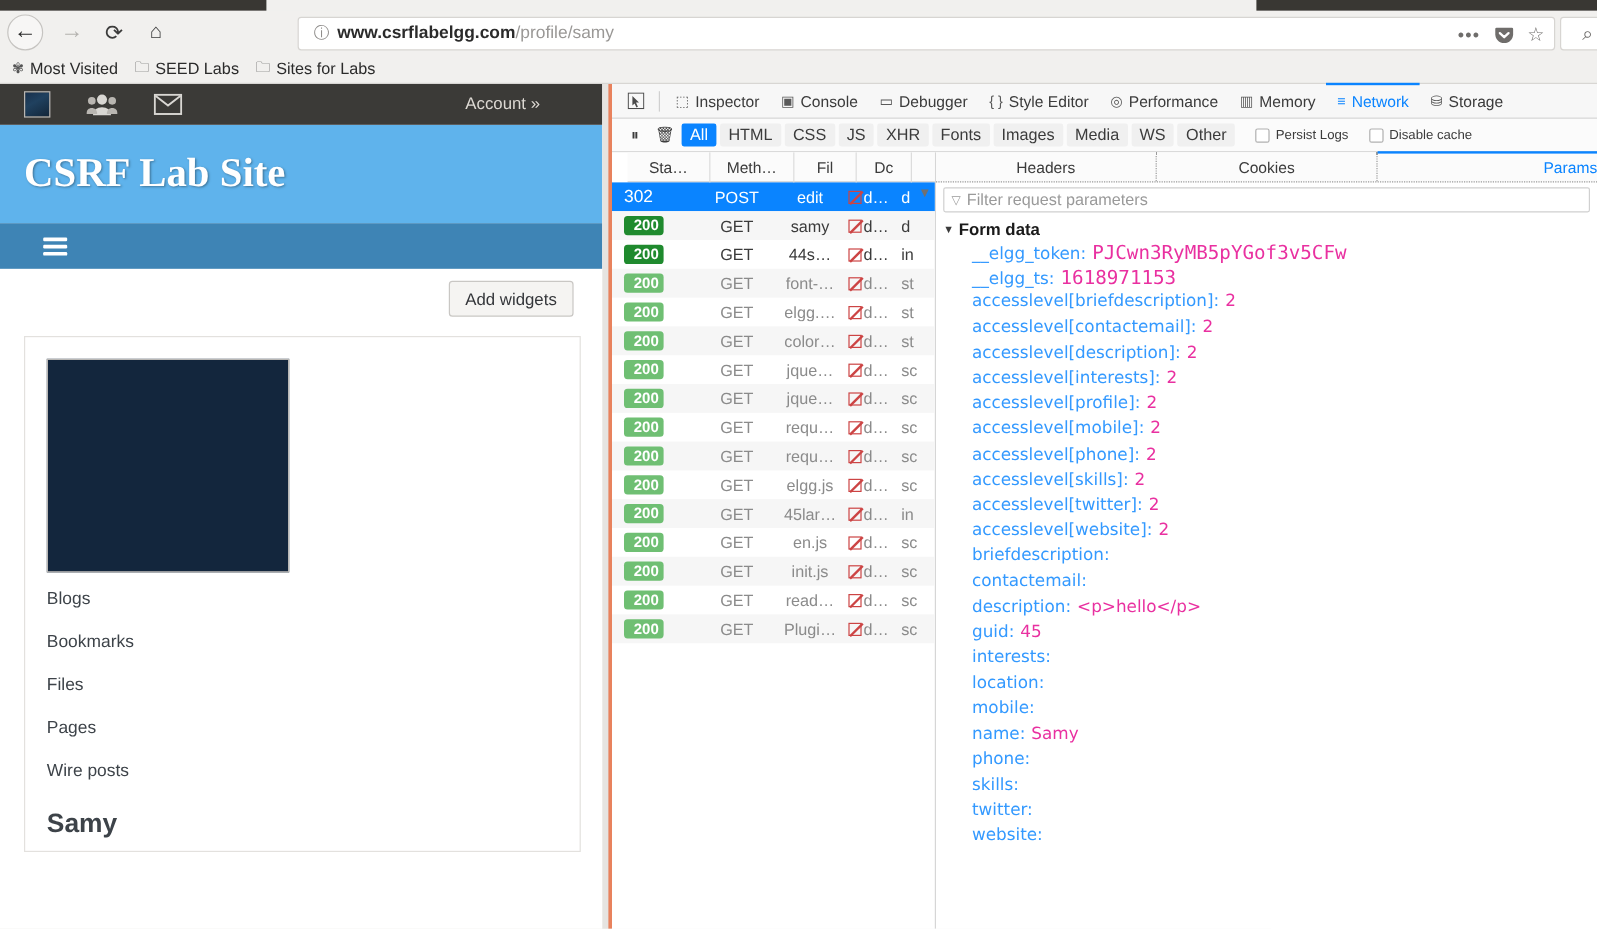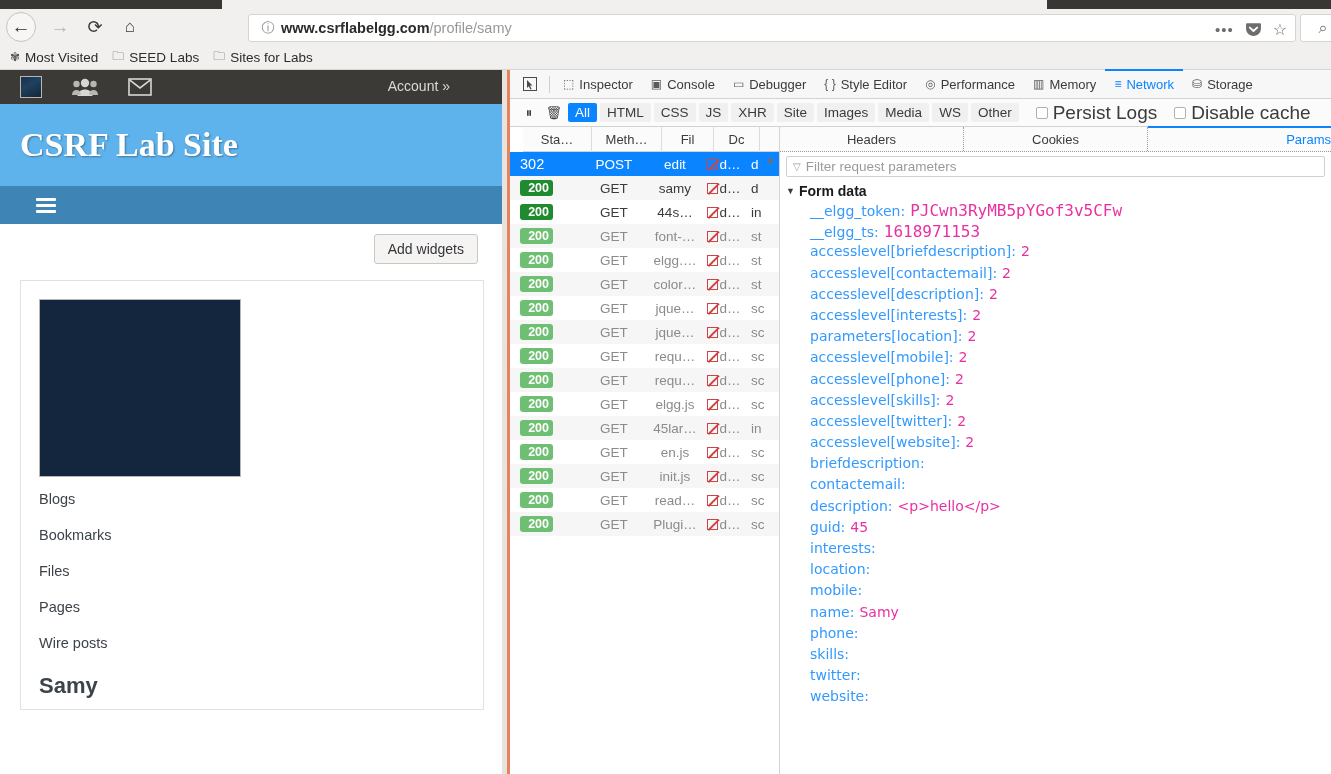--- a/index.html
+++ b/index.html
@@ -92,21 +92,21 @@
   .dt-tab .glyph { font-size:12px; color:#5a5a5a; display:inline-block; }
   .dt-tab.active { color:#0a84ff; }
   .dt-tab.active .glyph { color:#0a84ff; }
   .dt-tab.active:before { content:""; position:absolute; left:0; right:0; top:-1px; height:2px; background:#0a84ff; }
 
   .dt-filters { height:28px; background:#fbfbfb; border-bottom:1px solid #d2d2d2;
                 display:flex; align-items:center; padding-left:8px; gap:3px; }
   .f-ico { width:22px; text-align:center; font-size:13px; color:#3b3b3b; }
   .fbtn { padding:2px 7px; font-size:13.5px; color:#3b3b3b; border-radius:2px; background:#f0f0f0; }
   .fbtn.active { background:#0a84ff; color:#fff; }
-  .fchk { display:flex; align-items:center; gap:5px; font-size:19px; color:#3b3b3b; margin-left:14px; }
+  .fchk { display:flex; align-items:center; gap:5px; font-size:11px; color:#3b3b3b; margin-left:14px; }
   .cbox { width:12px; height:12px; border:1px solid #b0b0b0; border-radius:2px; background:#fff; }
 
   .dt-split { position:absolute; left:0; top:57px; width:821px; height:647px; }
   .netlist { position:absolute; left:0; top:0; width:270px; height:647px; background:#fff; border-right:1px solid #d6d6d6; }
   .nl-head { height:25px; background:#fbfbfb; border-bottom:1px solid #d2d2d2; display:flex; align-items:center;
              font-size:13px; color:#3b3b3b;margin-left:13px; }
   .nh { text-align:center; border-right:1px solid #dcdcdc; height:25px; line-height:25px; }
   .nh.sta{ width:69px; } .nh.meth{ width:70px; } .nh.fil{ width:52px; } .nh.dc{ width:46px; } .nh.rest{ flex:1; border-right:none;}
 
   .nrow { height:24px; display:flex; align-items:center; font-size:13.5px; color:#8b8b8b; }
@@ -303,21 +303,21 @@
     </div>
 
     <div class="dt-filters">
       <div class="f-ico">⏸</div>
       <div class="f-ico">🗑</div>
       <div class="fbtn active">All</div>
       <div class="fbtn">HTML</div>
       <div class="fbtn">CSS</div>
       <div class="fbtn">JS</div>
       <div class="fbtn">XHR</div>
-      <div class="fbtn">Site</div>
+      <div class="fbtn">Fonts</div>
       <div class="fbtn">Images</div>
       <div class="fbtn">Media</div>
       <div class="fbtn">WS</div>
       <div class="fbtn">Other</div>
       <div class="fchk">
           <span class="cbox"></span>
           <span>Persist Logs</span>
         </div>
       <div class="fchk">
           <span class="cbox"></span>
@@ -568,21 +568,21 @@
             </div>
             <div class="prow">
               <span class="pk">accesslevel[description]:</span>
               <span class="pv">2</span>
             </div>
             <div class="prow">
               <span class="pk">accesslevel[interests]:</span>
               <span class="pv">2</span>
             </div>
             <div class="prow">
-              <span class="pk">parameters[location]:</span>
+              <span class="pk">accesslevel[profile]:</span>
               <span class="pv">2</span>
             </div>
             <div class="prow">
               <span class="pk">accesslevel[mobile]:</span>
               <span class="pv">2</span>
             </div>
             <div class="prow">
               <span class="pk">accesslevel[phone]:</span>
               <span class="pv">2</span>
             </div>

